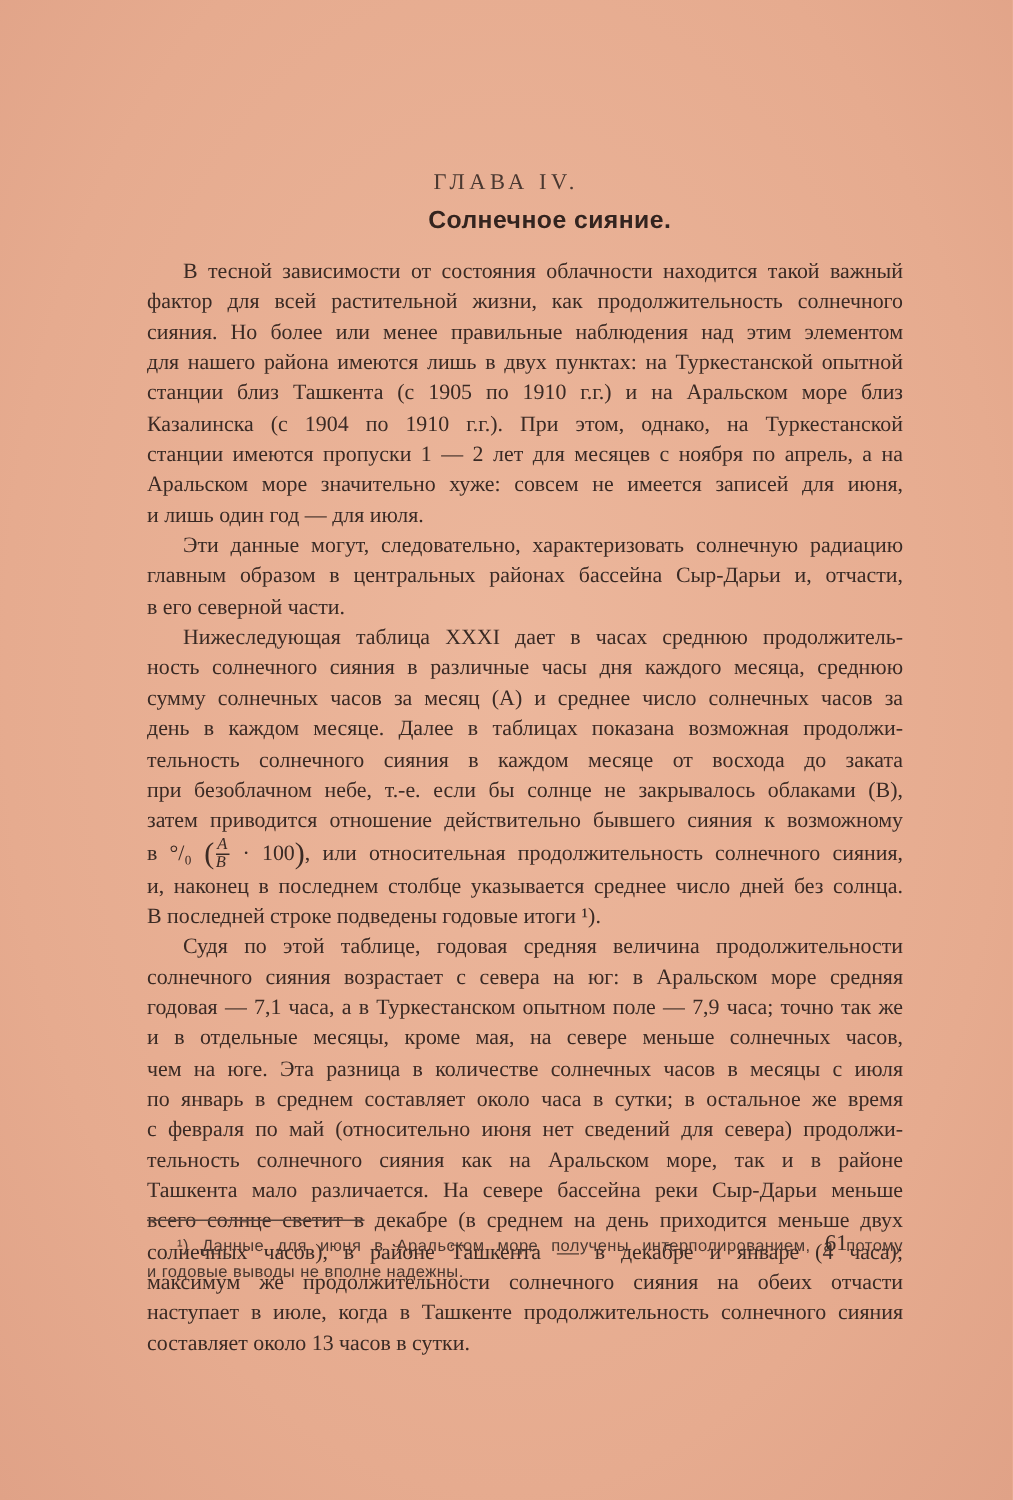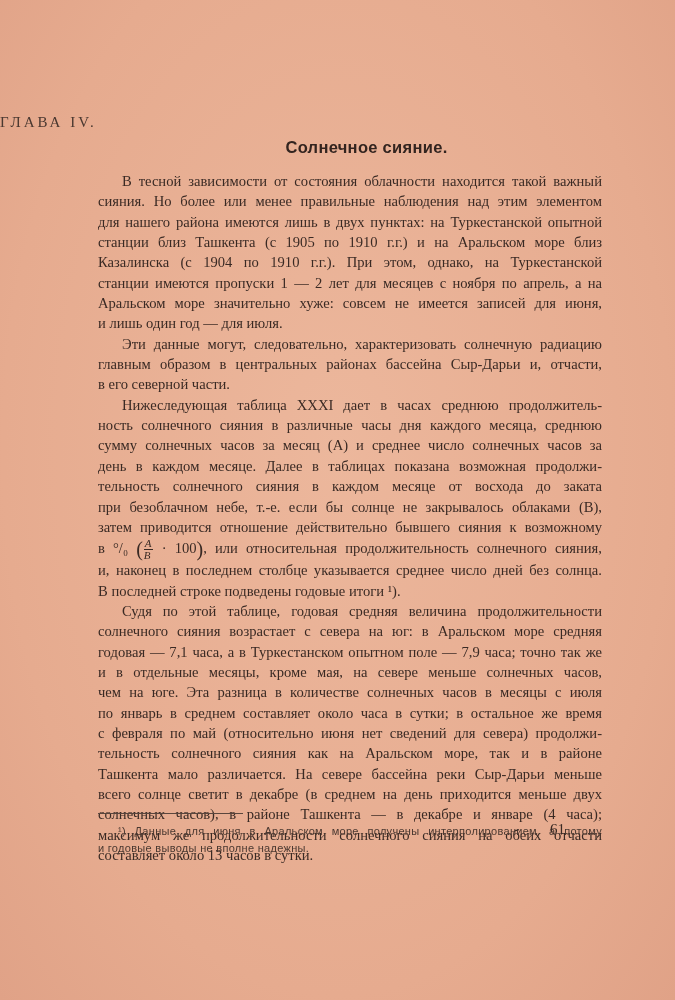--- a/index.html
+++ b/index.html
@@ -7,21 +7,21 @@
     width: 675px; height: 1000px; overflow: hidden;
     background: #e8ad92;
     font-family: "Liberation Serif", "DejaVu Serif", serif;
     color: #3a2a24;
   }
   .page {
     position: relative; width: 675px; height: 1000px;
     background: radial-gradient(ellipse at 50% 45%, #ecb79c 0%, #e6ab8f 70%, #e0a287 100%);
   }
   .chapter {
-    position: absolute; top: 114px; left: 0; width: 675px; 
+    position: absolute; top: 114px; left: 0; width: 675px; text-align: center;
     font-size: 15px; letter-spacing: 3px; color: #4a3830;
   }
   .title {
     position: absolute; top: 138px; left: 0; width: 675px; text-align: center;
     font-family: "Liberation Sans", "DejaVu Sans", sans-serif;
     font-weight: bold; font-size: 16.5px; color: #33241f; letter-spacing: 0.3px; padding-left: 29px;
   }
   .body-text {
     position: absolute; top: 171px; left: 98px; width: 504px;
     font-size: 14.6px; line-height: 20.35px;
@@ -51,20 +51,21 @@
 </style>
 </head>
 <body>
 
 <div class="page">
   <div class="chapter">ГЛАВА IV.</div>
   <div class="title">Солнечное сияние.</div>
 
   <div class="body-text">
     <span class="line indent">В тесной зависимости от состояния облачности находится такой важный</span>
+    <span class="line">фактор для всей растительной жизни, как продолжительность солнечного</span>
     <span class="line">сияния. Но более или менее правильные наблюдения над этим элементом</span>
     <span class="line">для нашего района имеются лишь в двух пунктах: на Туркестанской опытной</span>
     <span class="line">станции близ Ташкента (с 1905 по 1910 г.г.) и на Аральском море близ</span>
     <span class="line">Казалинска (с 1904 по 1910 г.г.). При этом, однако, на Туркестанской</span>
     <span class="line">станции имеются пропуски 1 — 2 лет для месяцев с ноября по апрель, а на</span>
     <span class="line">Аральском море значительно хуже: совсем не имеется записей для июня,</span>
     <span class="line last">и лишь один год — для июля.</span>
     <span class="line indent">Эти данные могут, следовательно, характеризовать солнечную радиацию</span>
     <span class="line">главным образом в центральных районах бассейна Сыр-Дарьи и, отчасти,</span>
     <span class="line last">в его северной части.</span>
@@ -85,20 +86,21 @@
     <span class="line">годовая — 7,1 часа, а в Туркестанском опытном поле — 7,9 часа; точно так же</span>
     <span class="line">и в отдельные месяцы, кроме мая, на севере меньше солнечных часов,</span>
     <span class="line">чем на юге. Эта разница в количестве солнечных часов в месяцы с июля</span>
     <span class="line">по январь в среднем составляет около часа в сутки; в остальное же время</span>
     <span class="line">с февраля по май (относительно июня нет сведений для севера) продолжи-</span>
     <span class="line">тельность солнечного сияния как на Аральском море, так и в районе</span>
     <span class="line">Ташкента мало различается. На севере бассейна реки Сыр-Дарьи меньше</span>
     <span class="line">всего солнце светит в декабре (в среднем на день приходится меньше двух</span>
     <span class="line">солнечных часов), в районе Ташкента — в декабре и январе (4 часа);</span>
     <span class="line">максимум же продолжительности солнечного сияния на обеих отчасти</span>
+    <span class="line">наступает в июле, когда в Ташкенте продолжительность солнечного сияния</span>
     <span class="line last">составляет около 13 часов в сутки.</span>
   </div>
 
   <div class="rule"></div>
 
   <div class="footnote">
     <span class="line indent">¹) Данные для июня в Аральском море получены интерполированием, а потому</span>
     <span class="line last">и годовые выводы не вполне надежны.</span>
   </div>
 

